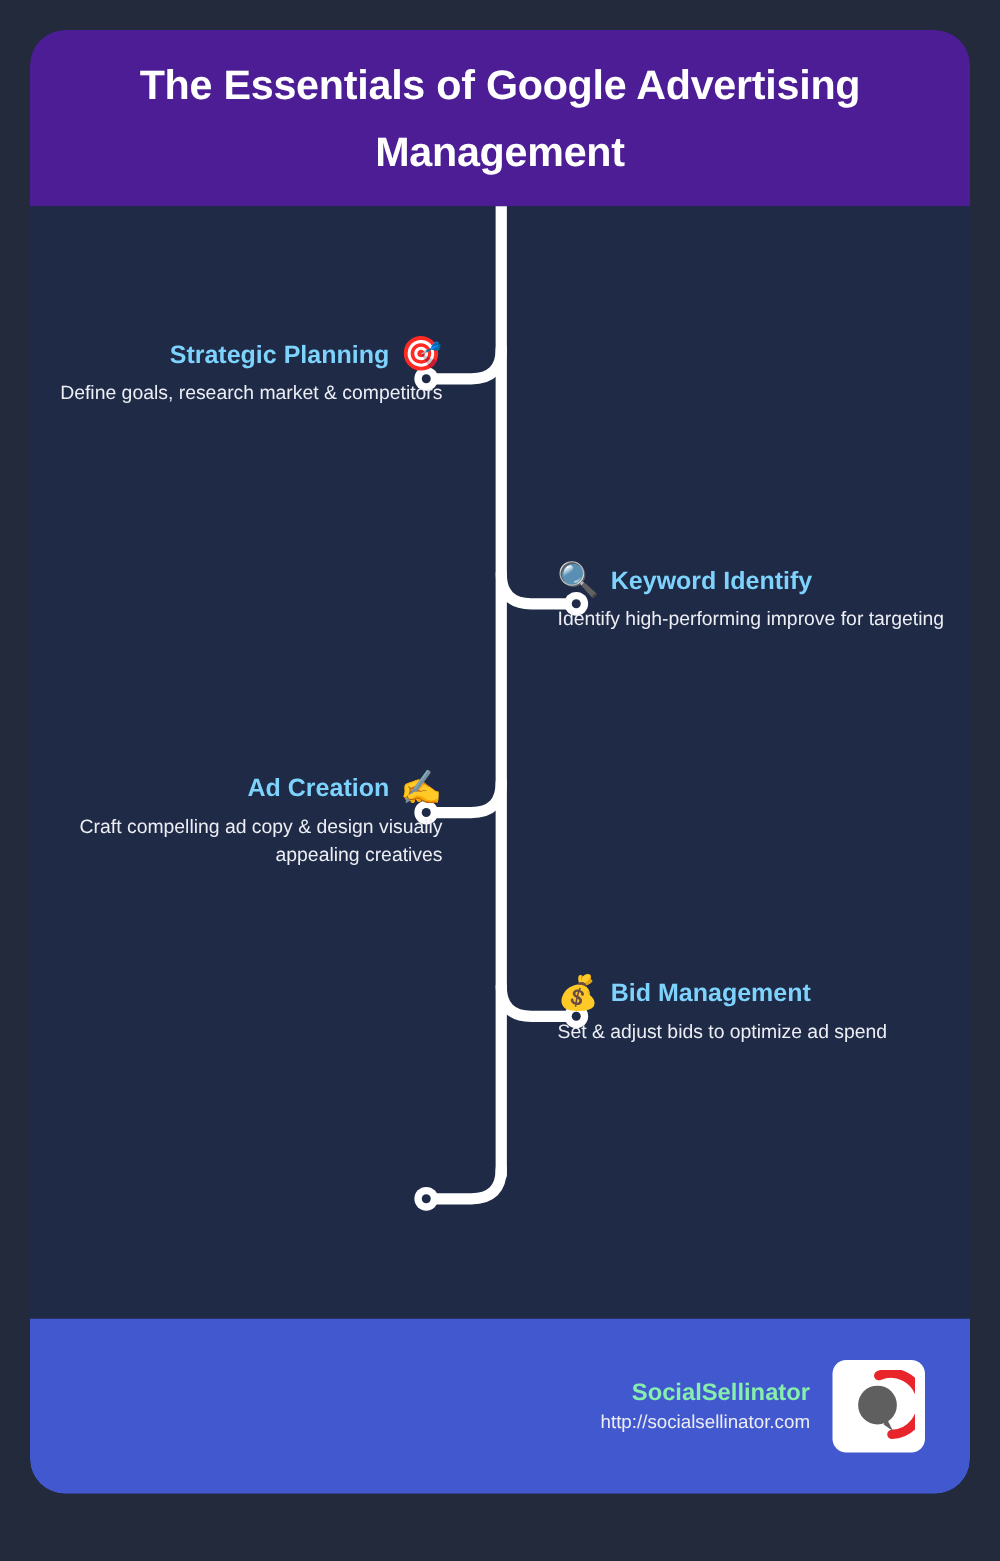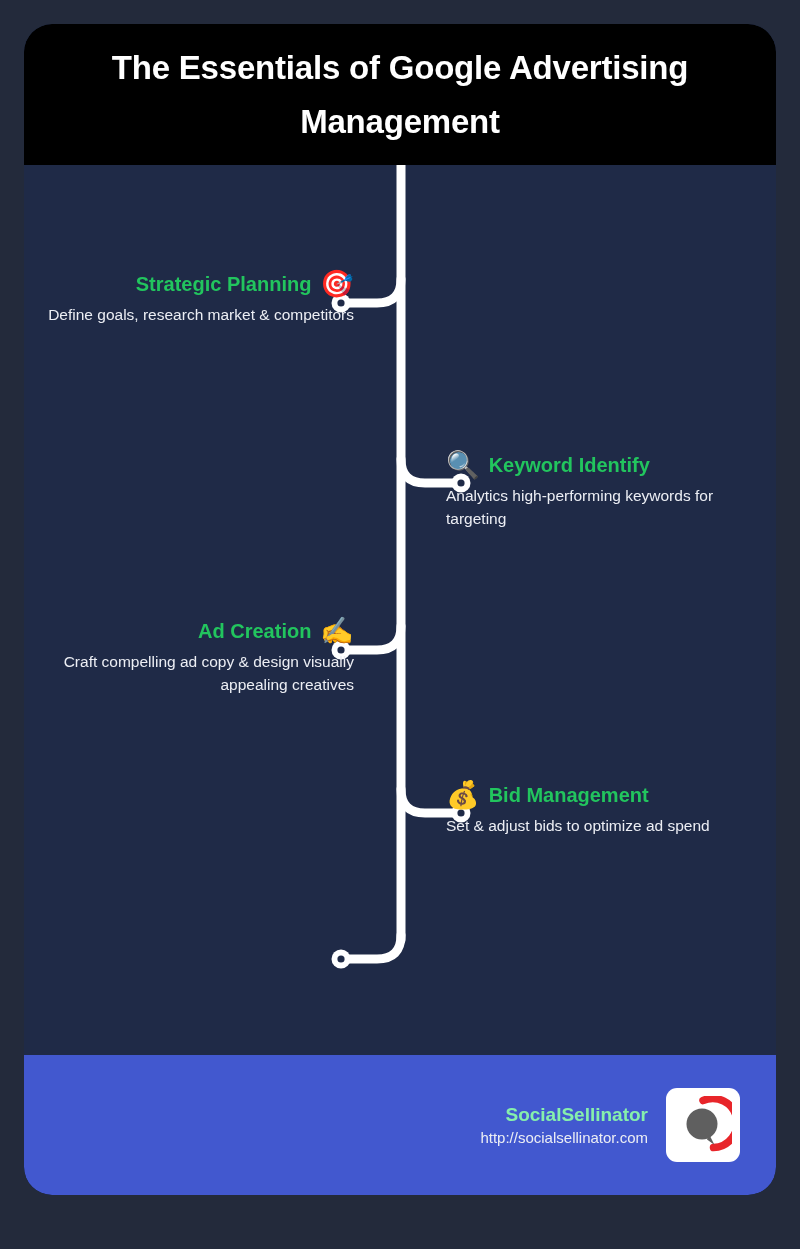--- a/index.html
+++ b/index.html
@@ -27,21 +27,21 @@
     overflow: hidden;
   }
 
   
   #header {
     position: absolute;
     left: 0;
     top: 0;
     width: 752px;
     height: 141px;
-    background: #000000;
+    background: #4c1d95;
     border-radius: 28px 28px 0 0;
     display: flex;
     align-items: center;
     justify-content: center;
     box-sizing: border-box;
     padding: 0 44px;
   }
   #header-title {
     color: #ffffff;
     font-size: 33px;
@@ -90,21 +90,21 @@
     white-space: nowrap;
   }
   .step-left .step-headline {
     justify-content: flex-end;
   }
   .step-right .step-headline {
     justify-content: flex-start;
   }
 
   .step-title {
-    color: #22c55e;
+    color: #7dd3fc;
     font-size: 20px;
     font-weight: bold;
     line-height: 24px;
   }
   .step-icon {
     font-size: 27px;
     line-height: 30px;
     font-family: "DejaVu Sans", sans-serif;
   }
   .step-desc {
@@ -204,21 +204,21 @@
         <span class="step-icon">🎯</span>
       </div>
       <div class="step-desc">Define goals, research market &amp; competitors</div>
     </div>
 
     <div class="step step-right" style="top: 285px;">
       <div class="step-headline">
         <span class="step-icon">🔍</span>
         <span class="step-title">Keyword Identify</span>
       </div>
-      <div class="step-desc">Analytics high-performing keywords for targeting</div>
+      <div class="step-desc">Identify high-performing improve for targeting</div>
     </div>
 
     <div class="step step-left" style="top: 451px;">
       <div class="step-headline">
         <span class="step-title">Ad Creation</span>
         <span class="step-icon">✍️</span>
       </div>
       <div class="step-desc">Craft compelling ad copy &amp; design visually appealing creatives</div>
     </div>
 

